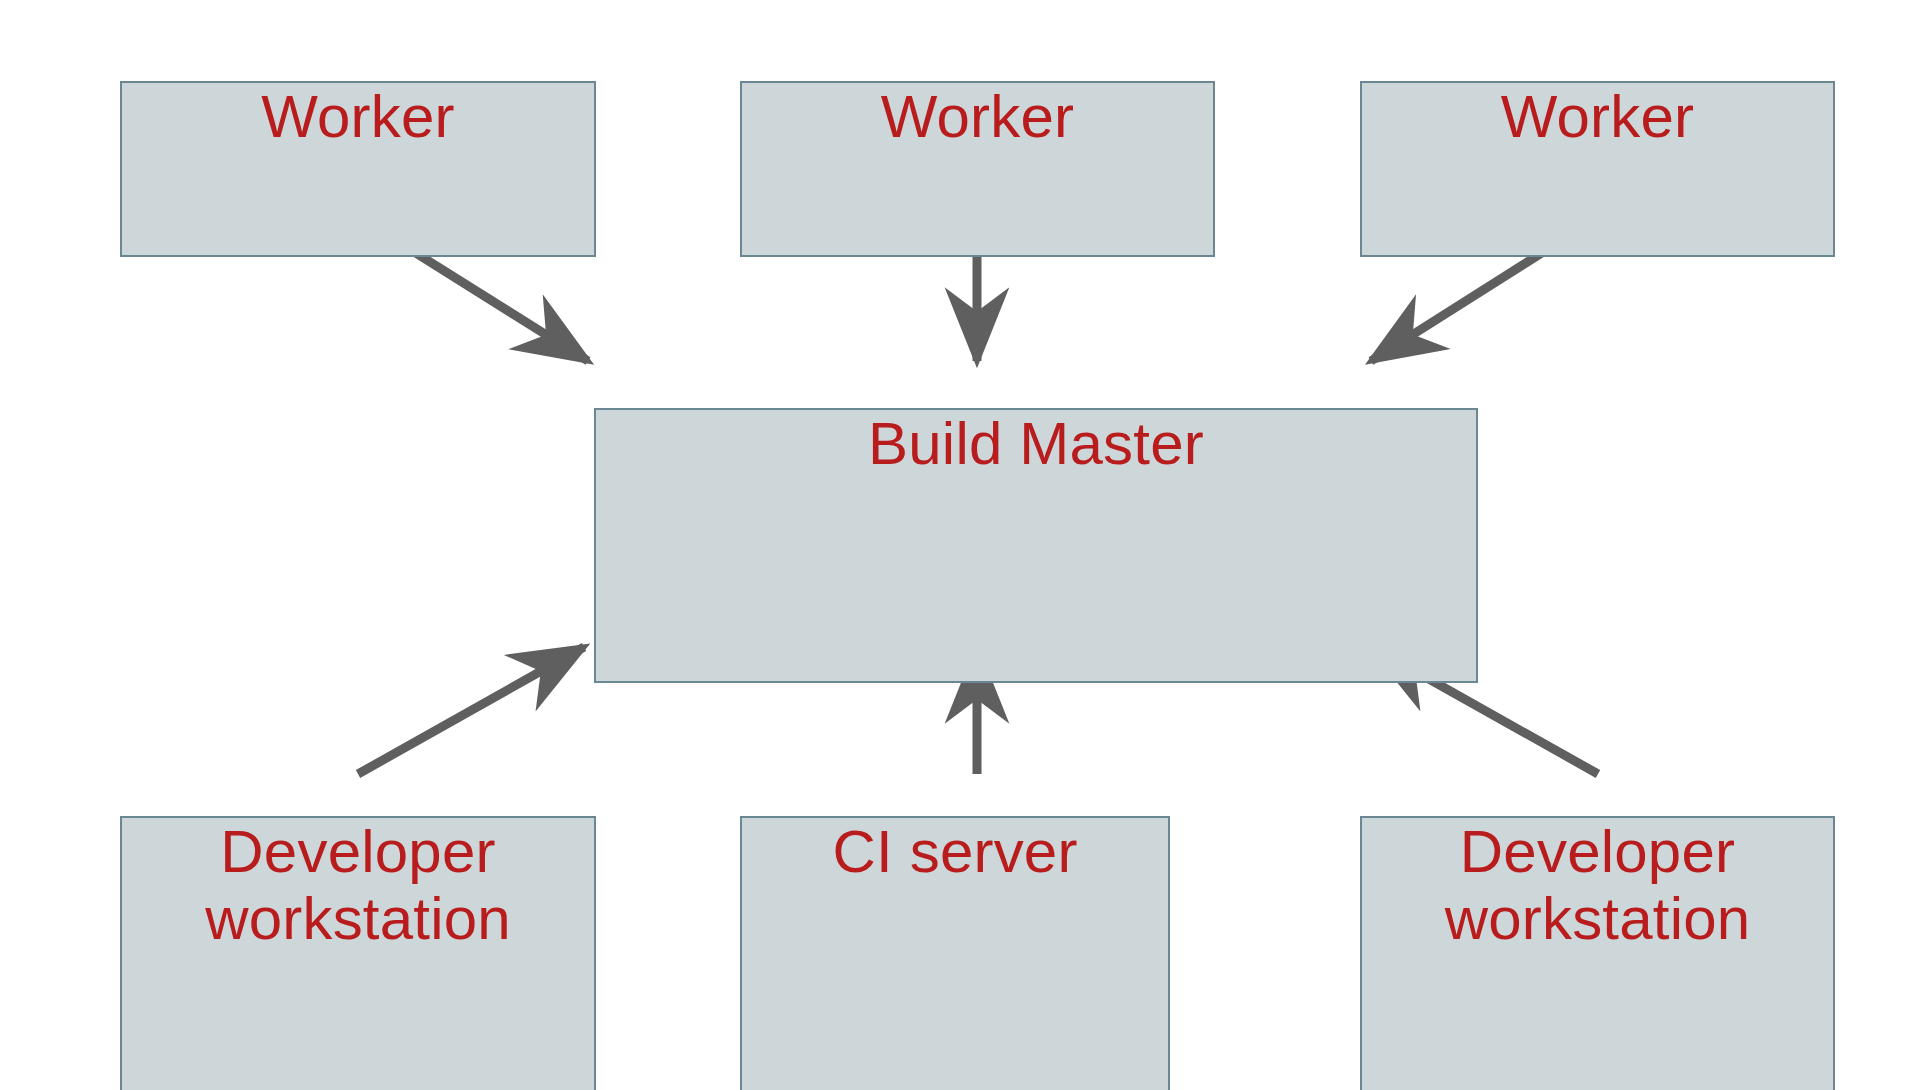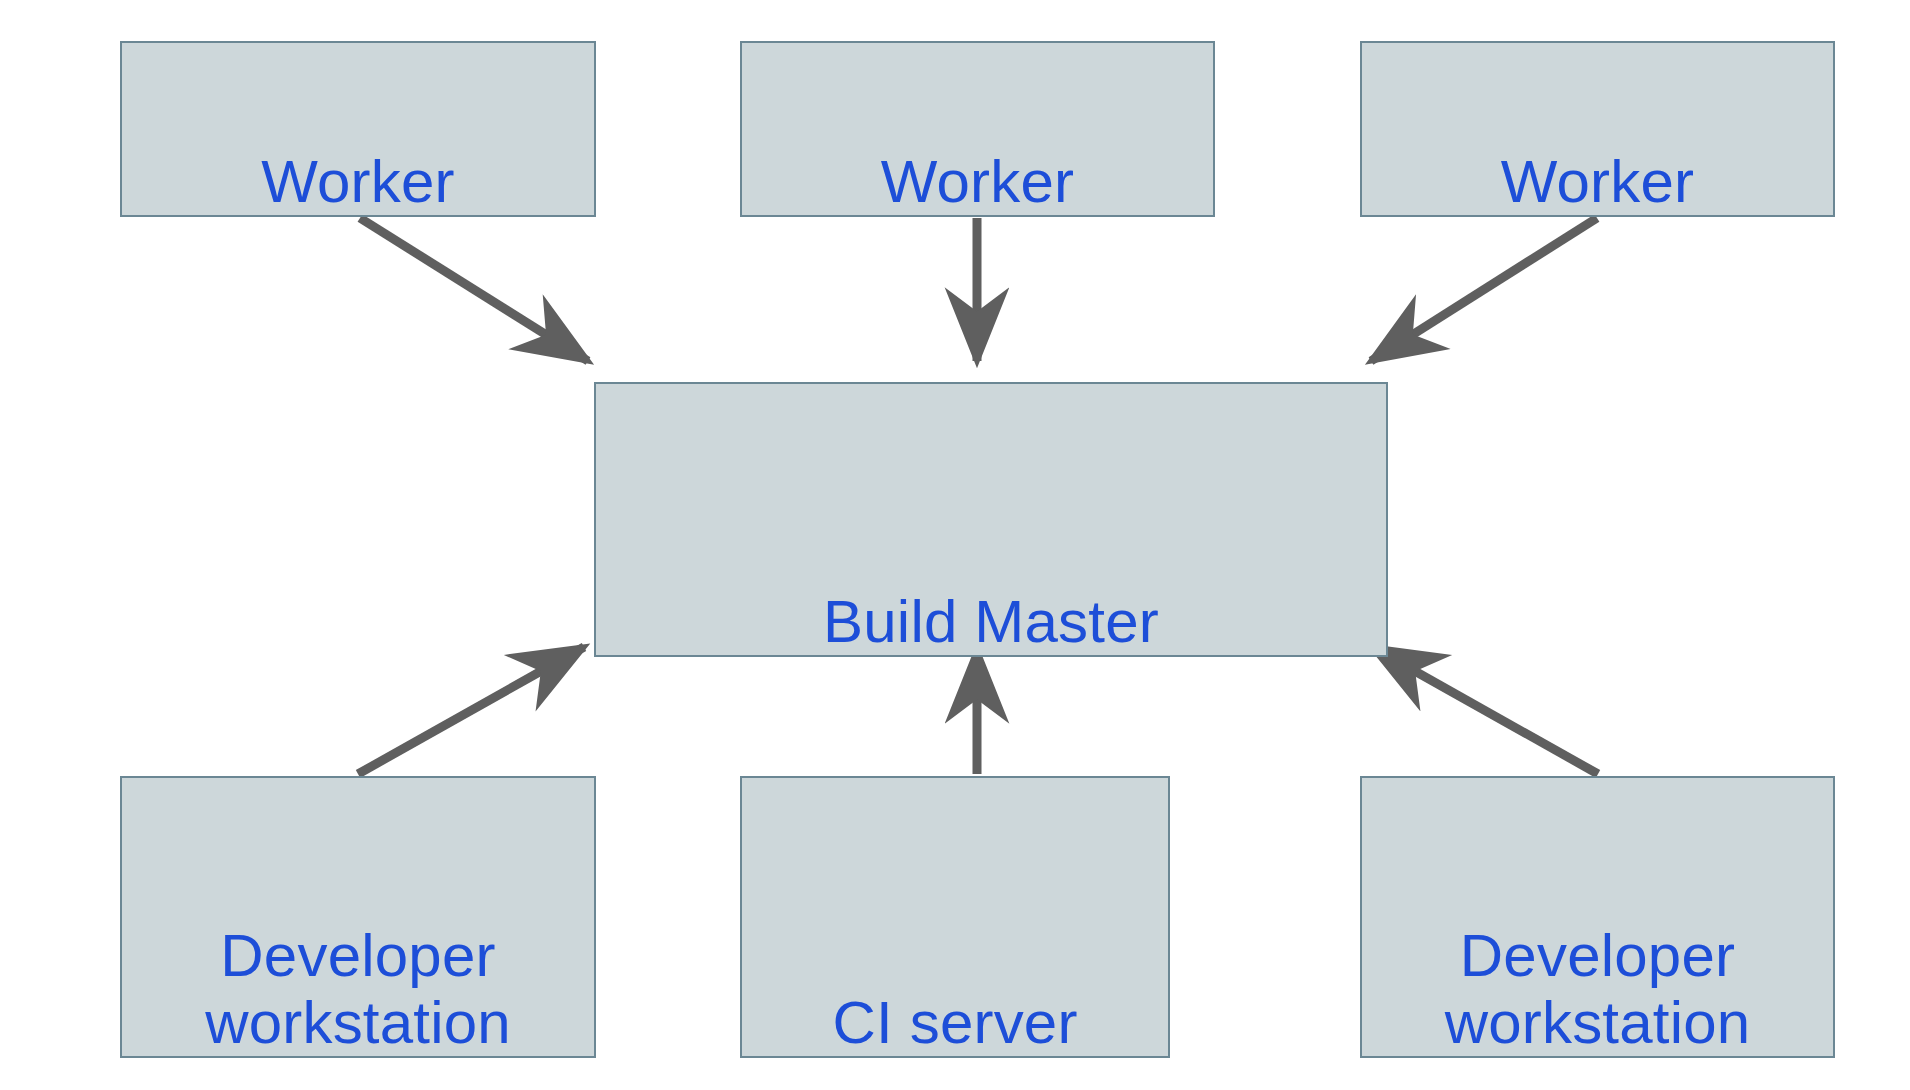--- a/index.html
+++ b/index.html
@@ -26,39 +26,40 @@
     top: 0;
     width: 1910px;
     height: 1090px;
   }
   .node {
     position: absolute;
     box-sizing: border-box;
     background: #cdd7da;
     border: 2px solid #6b8794;
     display: flex;
-    align-items: flex-end;
+    align-items: flex-start;
     justify-content: center;
     text-align: center;
-    color: #1d4ed8;
+    color: #b91c1c;
     z-index: 2;
+    margin-top: 40px;
   }
   .node-label {
     font-size: 60px;
     line-height: 1.12;
     font-weight: 400;
     letter-spacing: 0.2px;
     white-space: pre-line;
     padding: 0 10px;
   }
   
   #node-worker-1      { left: 120px;  top: 41px;  width: 476px; height: 176px; }
   #node-worker-2      { left: 740px;  top: 41px;  width: 475px; height: 176px; }
   #node-worker-3      { left: 1360px; top: 41px;  width: 475px; height: 176px; }
-  #node-build-master  { left: 594px;  top: 382px; width: 794px; height: 275px; }
+  #node-build-master  { left: 594px;  top: 368px; width: 884px; height: 275px; }
   #node-dev-left      { left: 120px;  top: 776px; width: 476px; height: 282px; }
   #node-ci-server     { left: 740px;  top: 776px; width: 430px; height: 282px; }
   #node-dev-right     { left: 1360px; top: 776px; width: 475px; height: 282px; }
 </style>
 </head>
 <body>
 
 <div id="diagram-canvas">
 
   <svg id="edge-layer" viewBox="0 0 1910 1090" xmlns="http://www.w3.org/2000/svg">

